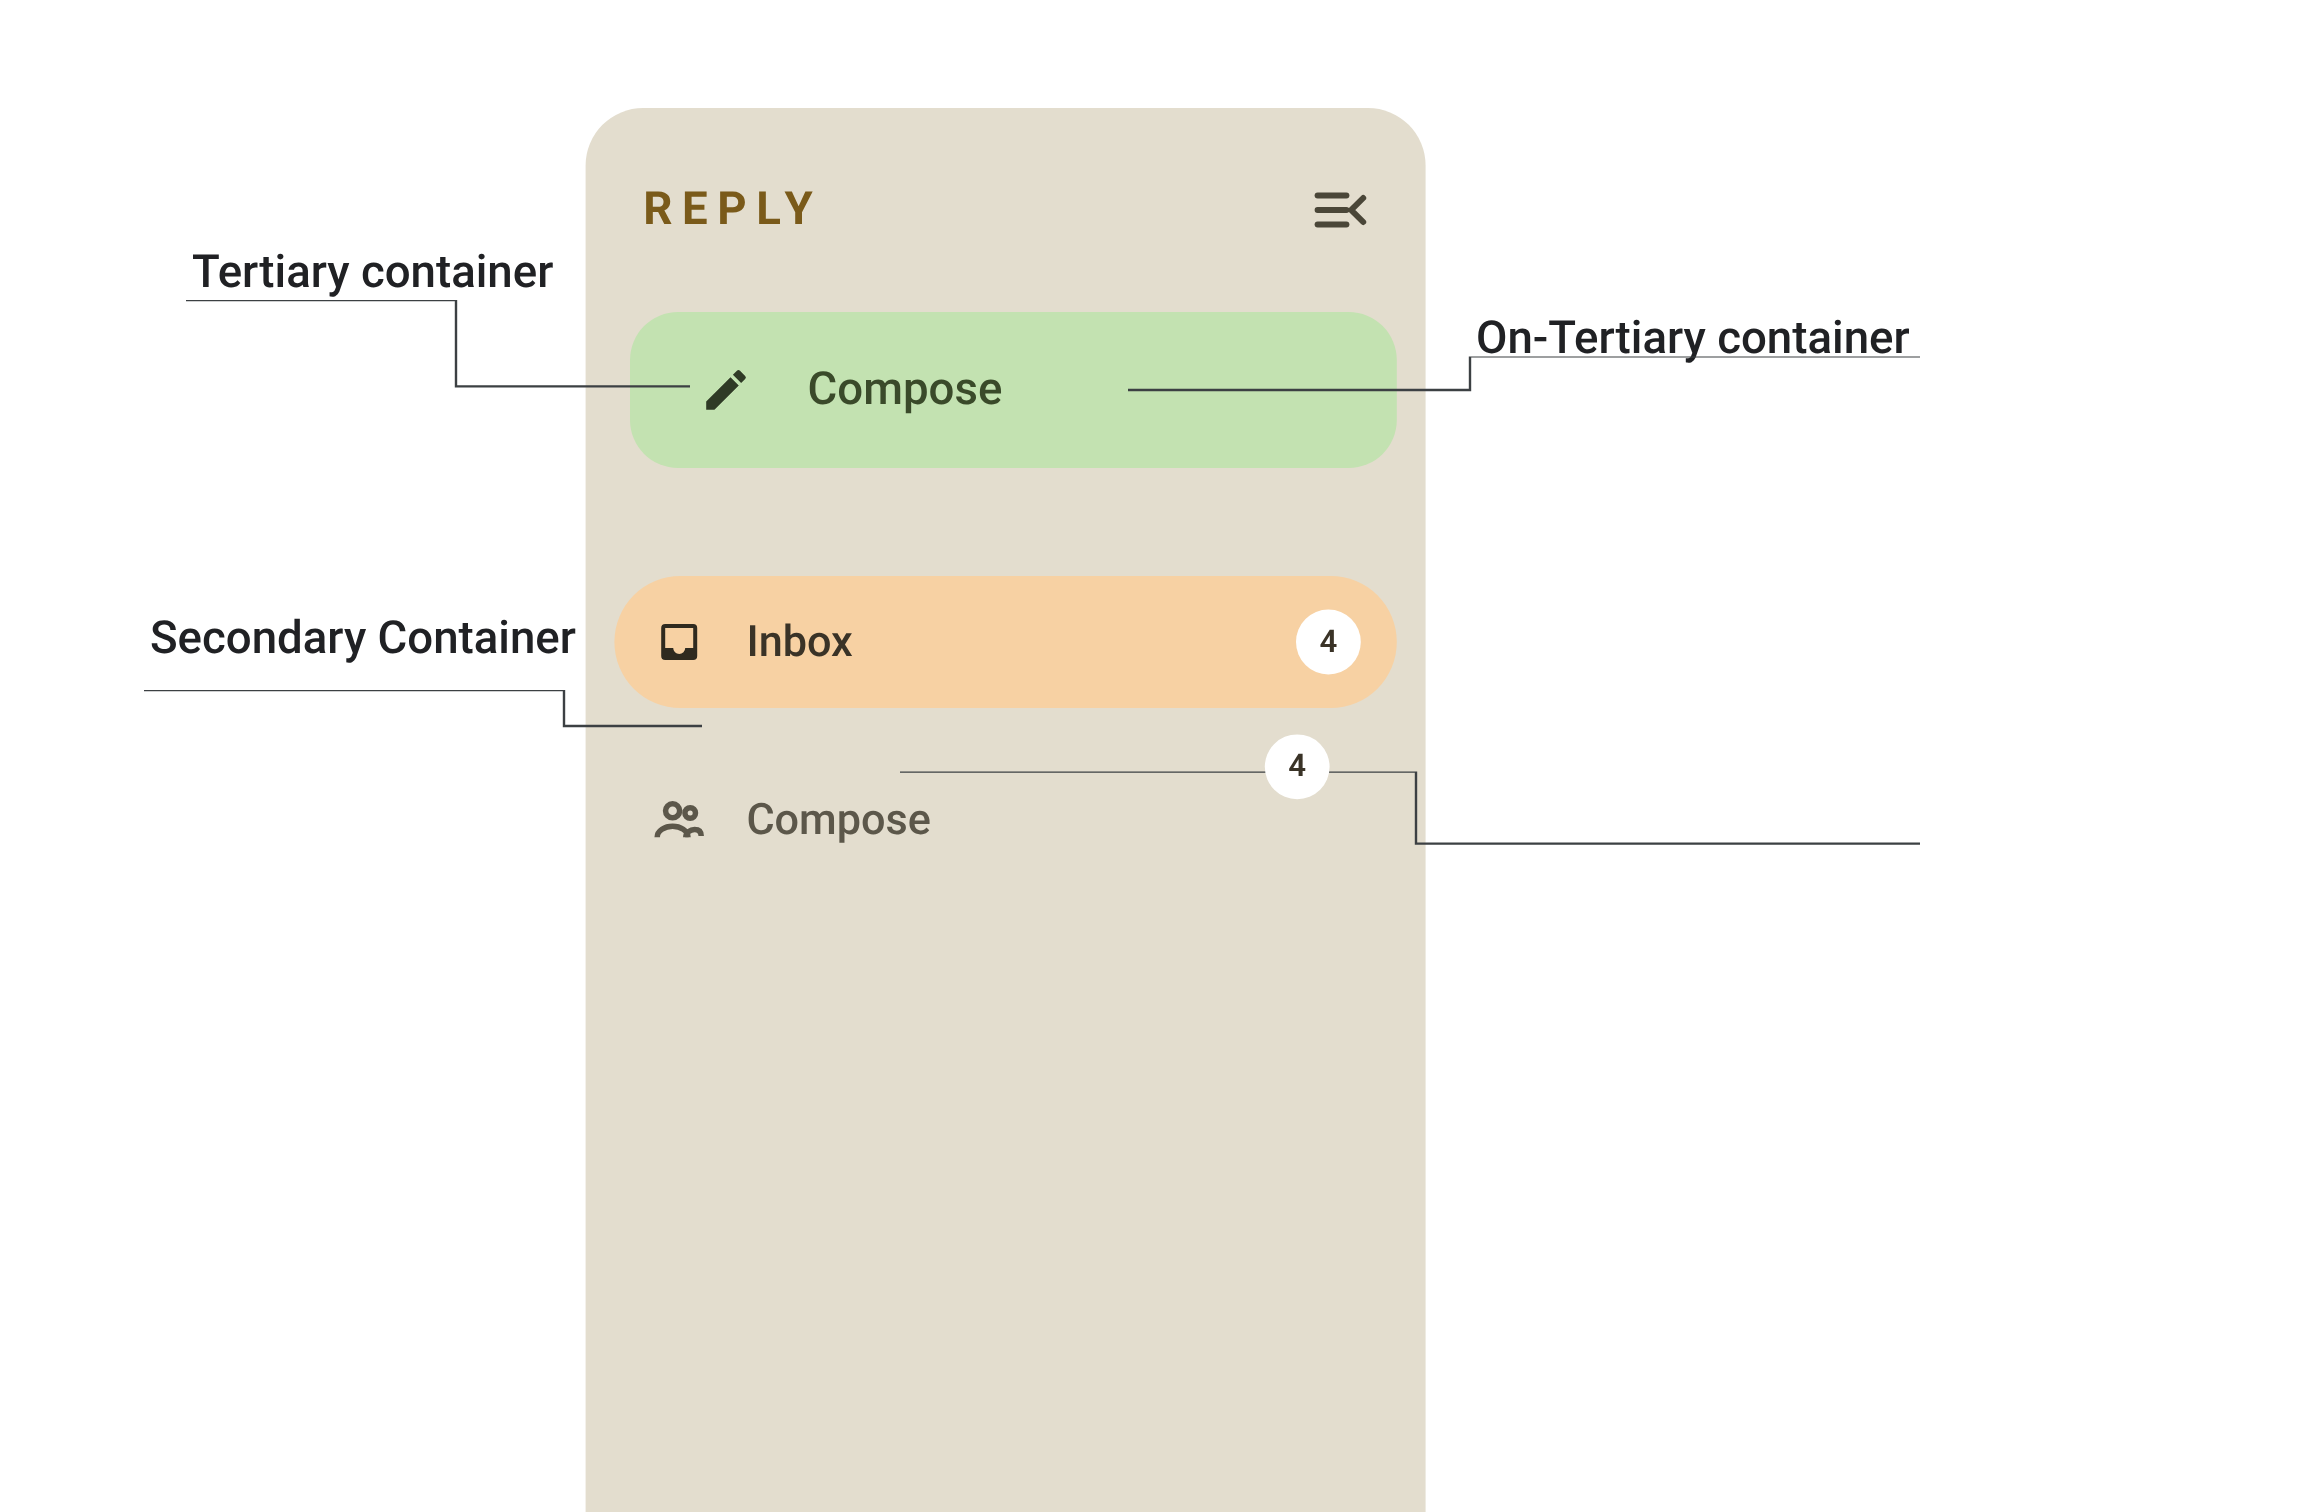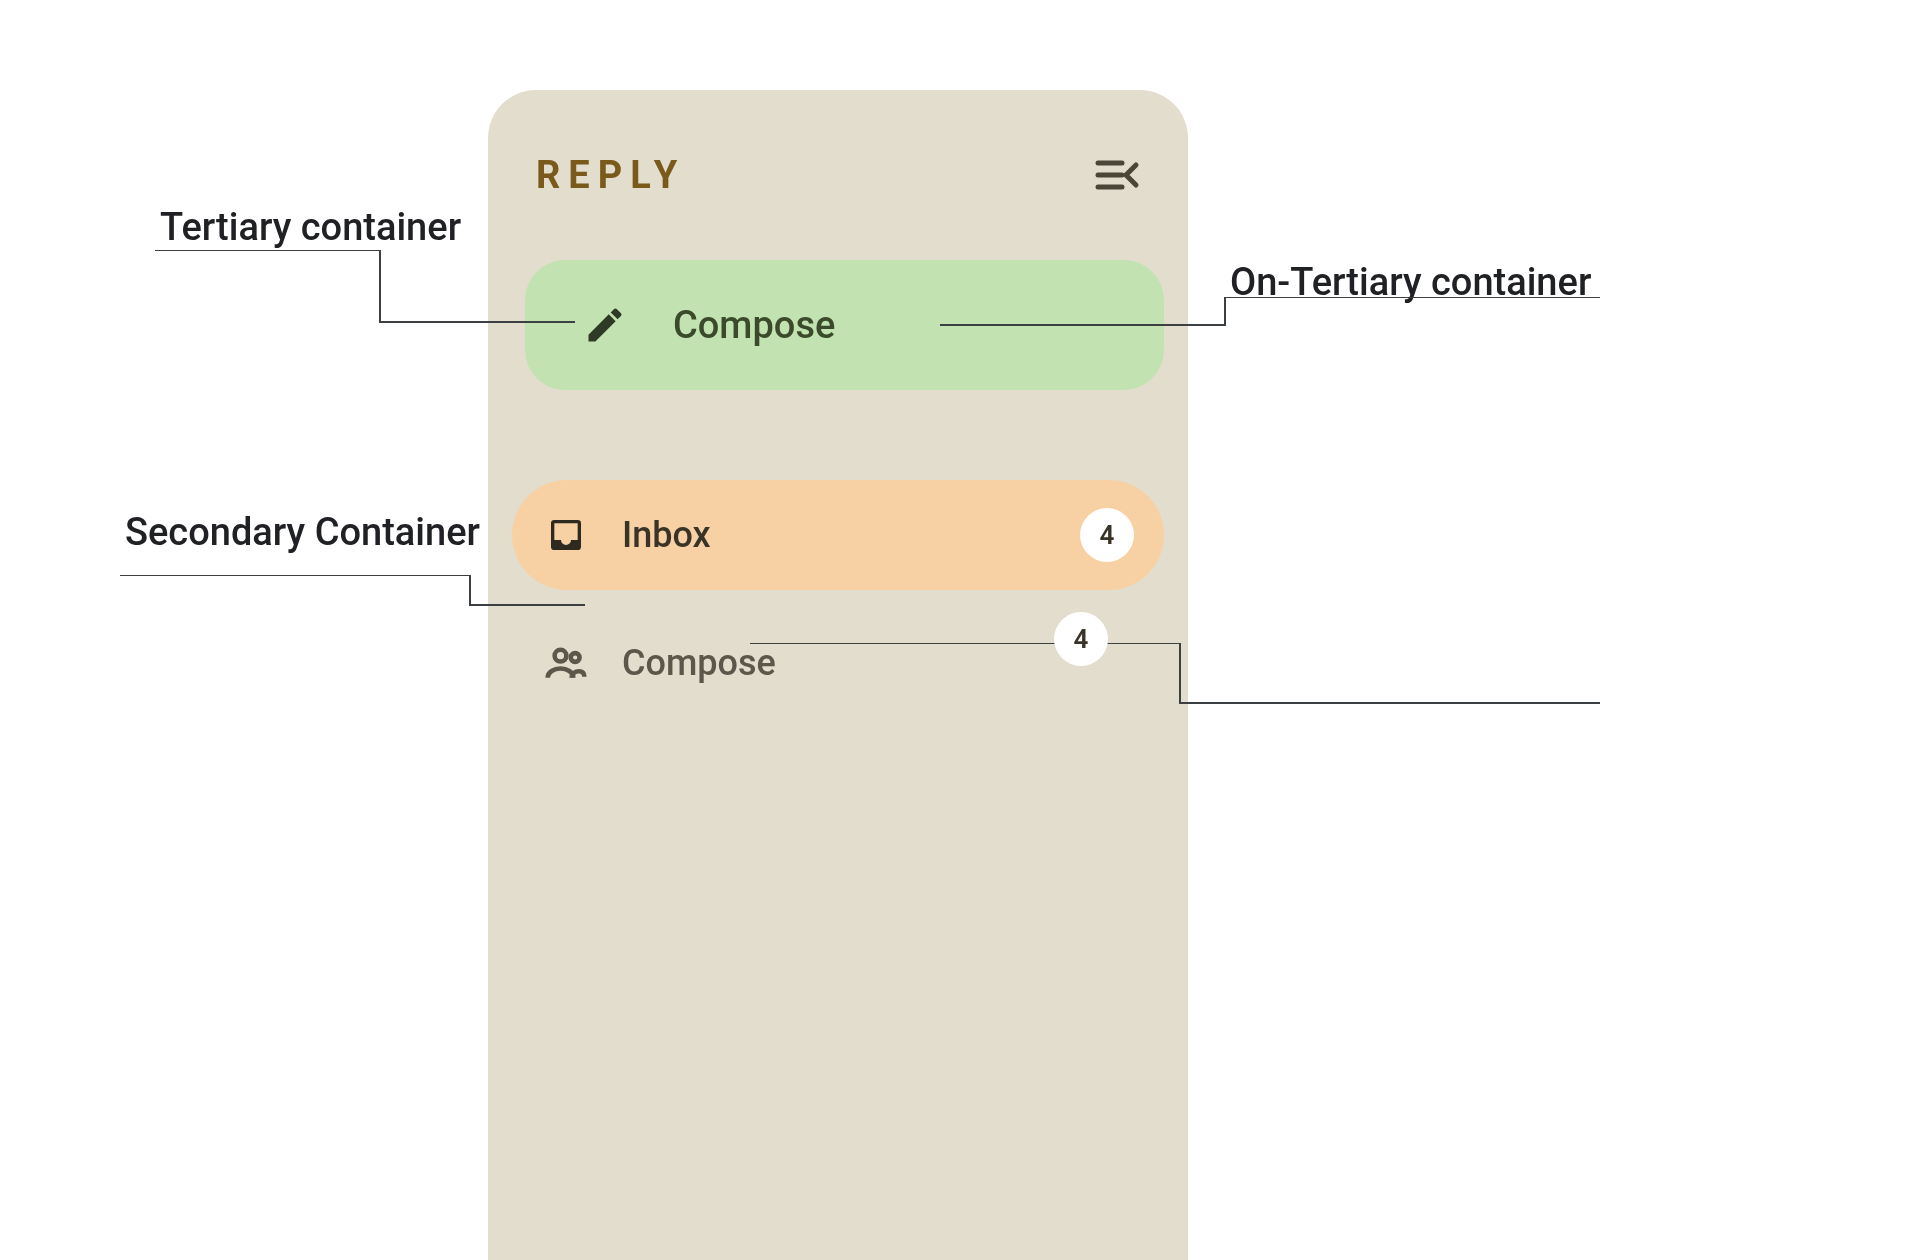--- a/index.html
+++ b/index.html
@@ -64,21 +64,21 @@
   }
 
   
   .nav-item {
     height: 110px;
     border-radius: 55px;
     display: flex;
     align-items: center;
     padding: 0 30px;
     gap: 32px;
-    margin-bottom: 18px;
+    margin-bottom: 38px;
     color: #5c574a;
   }
   .nav-item.selected {
     background: #f7d1a3;
     color: #3a3327;
   }
   .nav-badge {
     margin-left: auto;
     width: 54px;
     height: 54px;

